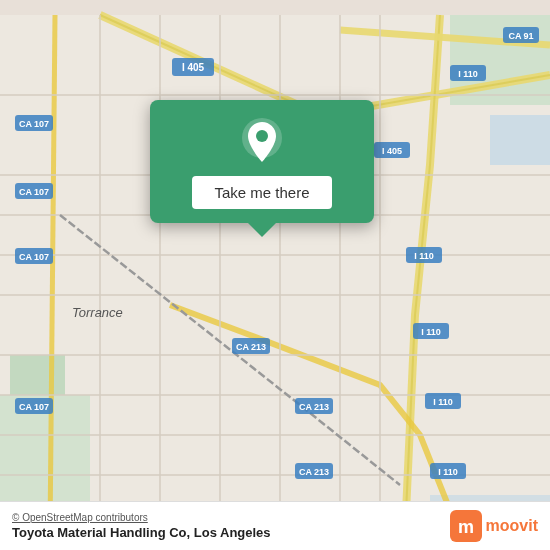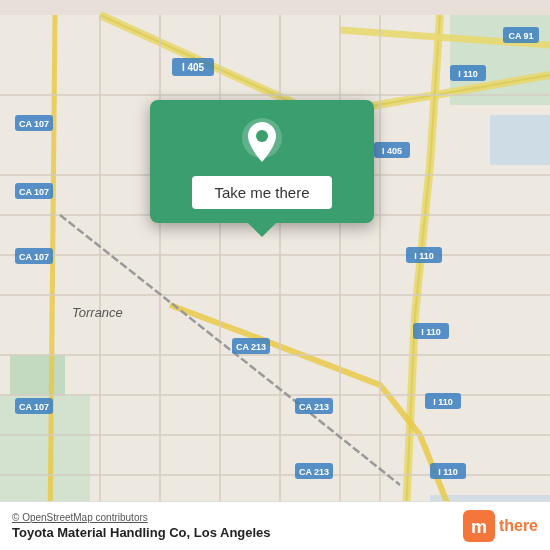--- a/index.html
+++ b/index.html
@@ -241,16 +241,16 @@
     <div id="bottom-left">
       <span id="copyright-text">© OpenStreetMap contributors</span>
       <span id="location-name">Toyota Material Handling Co, Los Angeles</span>
     </div>
     <div id="moovit-logo">
 
       <svg id="moovit-icon" viewBox="0 0 32 32" xmlns="http://www.w3.org/2000/svg">
         <rect width="32" height="32" rx="6" fill="#f5763a"></rect>
         <text x="16" y="23" text-anchor="middle" font-size="18" fill="white" font-weight="bold">m</text>
       </svg>
-      <span id="moovit-text">there</span>
+      <span id="moovit-text">moovit</span>
     </div>
   </div>
 </div>
 
 </body></html>

